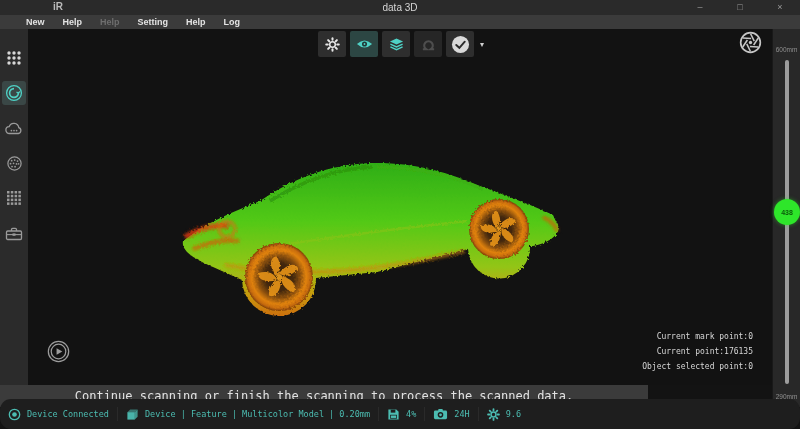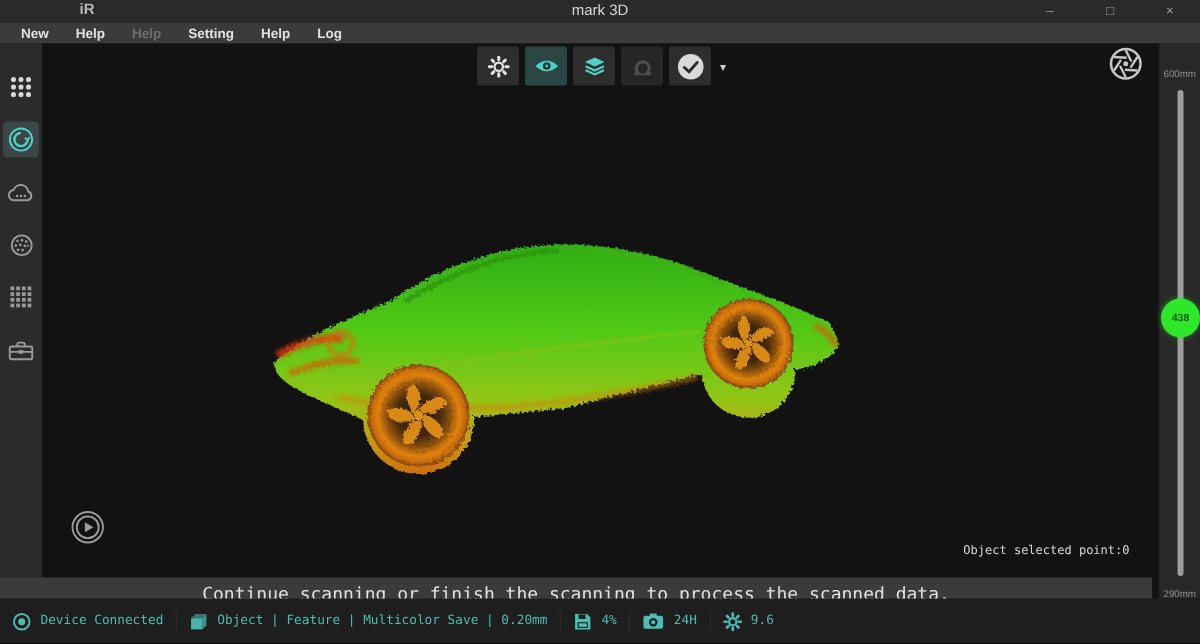--- a/index.html
+++ b/index.html
@@ -9,21 +9,21 @@
 
   
   .titlebar { position:absolute; left:0; top:0; right:0; height:15px; background:#2a2a2a; }
   .tb-logo { position:absolute; left:9px; top:1px; font-size:10px; color:#b9b9b9; font-weight:700;margin-left:44px; }
   .tb-title { position:absolute; left:0; right:0; top:2px; text-align:center; font-size:10px; color:#d6d6d6; }
   .tb-controls { position:absolute; right:14px; top:0; height:15px; display:flex; gap:28px; align-items:center; }
   .tb-btn { font-size:9px; color:#9a9a9a; line-height:15px; width:12px; text-align:center; cursor:default; }
 
   
   .menubar { position:absolute; left:0; top:15px; right:0; height:14px; background:#3b3b3b;
-             display:flex; align-items:flex-start; padding-left:5px; }
+             display:flex; align-items:flex-start; padding-left:17px; }
   .menu-item { font-size:9px; font-weight:700; color:#e3e3e3; padding:0 9px; line-height:14px; }
   .menu-item.disabled { color:#6e6e6e; }
 
   
   .sidebar { position:absolute; left:0; top:29px; width:28px; height:356px; background:#2b2b2b;
              display:flex; flex-direction:column; align-items:center; padding-top:17px; gap:11px; }
   .side-btn { width:24px; height:24px; display:flex; align-items:center; justify-content:center;
               color:#9a9a9a; border-radius:3px; }
   .side-btn.first { color:#d8d8d8; }
   .side-btn.active { background:#3a4746; color:#4fd1c5; }
@@ -44,52 +44,52 @@
                   display:flex; align-items:center; justify-content:center; }
   .play-btn { position:absolute; left:18px; bottom:22px; width:24px; height:24px; color:#9c9c9c;
               display:flex; align-items:center; justify-content:center; }
 
   .stats { position:absolute; right:19px; bottom:11px; text-align:right;
            font-family:"DejaVu Sans Mono", monospace; font-size:8px; color:#d6d6d6; line-height:15px; }
 
   .carwrap { position:absolute; left:137px; top:96px; width:410px; height:200px; }
 
   
-  .msgbar { position:absolute; left:0; top:385px; width:768px; height:22px; background:#3b3b3b;
+  .msgbar { position:absolute; left:0; top:385px; width:648px; height:22px; background:#3b3b3b;
             display:flex; align-items:center; justify-content:center;
             font-family:"DejaVu Sans Mono", monospace; font-size:12px; color:#e2e2e2; }
 
   
   .slidercol { position:absolute; right:0; top:29px; width:28px; height:378px; background:#282828;
                border-left:1px solid #191919; }
   .slider-max { position:absolute; top:17px; left:0; right:0; text-align:center; font-size:6.5px; color:#8f8f8f; }
   .slider-min { position:absolute; bottom:7px; left:0; right:0; text-align:center; font-size:6.5px; color:#8f8f8f; }
   .slider-track { position:absolute; left:12px; top:31px; width:4px; height:324px; background:#9d9d9d; border-radius:2px; }
   .slider-handle { position:absolute; left:1px; top:170px; width:26px; height:26px; border-radius:50%;
                    background:#2ee62a; display:flex; align-items:center; justify-content:center;
                    font-size:7px; font-weight:700; color:#0b5c0b; box-shadow:0 0 4px rgba(46,230,42,.5); }
 
   
   .statusbar { position:absolute; left:0; bottom:0; right:0; height:30px; background:#1e1e1e;
                display:flex; align-items:center; color:#4cbdb2;
-               font-family:"DejaVu Sans Mono", monospace; font-size:8.5px; }
+               font-family:"DejaVu Sans Mono", monospace; font-size:8.5px;border-radius:11px; }
   .status-group { display:flex; align-items:center; gap:6px; padding:0 8px; height:100%; }
   .status-sep { width:1px; height:14px; background:#121212; border-right:1px solid #2a2a2a; }
   .status-icon { display:flex; align-items:center; }
 
   svg { display:block; }
 </style>
 </head>
 <body>
 
 <div class="app">
 
   <div class="titlebar">
     <span class="tb-logo">iR</span>
-    <span class="tb-title">mark 3D</span>
+    <span class="tb-title">data 3D</span>
     <div class="tb-controls">
       <span class="tb-btn">–</span>
       <span class="tb-btn">□</span>
       <span class="tb-btn">×</span>
     </div>
   </div>
 
   <div class="menubar">
     <span class="menu-item">New</span>
     <span class="menu-item">Help</span>
@@ -309,20 +309,22 @@
 
     <div class="play-btn">
       <svg width="23" height="23" viewBox="0 0 24 24" fill="none" stroke="currentColor">
         <circle cx="12" cy="12" r="10.6" stroke-width="1.3"></circle>
         <circle cx="12" cy="12" r="7.6" stroke-width="1.3"></circle>
         <path d="M10 8.6 L16 12 L10 15.4 Z" fill="currentColor" stroke="none"></path>
       </svg>
     </div>
 
     <div class="stats">
+      <div>Current mark point:0</div>
+      <div>Current point:176135</div>
       <div>Object selected point:0</div>
     </div>
   </div>
 
   <div class="msgbar">
     <span>Continue scanning or finish the scanning to process the scanned data.</span>
   </div>
 
   <div class="slidercol">
     <div class="slider-max">600mm</div>
@@ -343,21 +345,21 @@
     </div>
     <div class="status-sep"></div>
     <div class="status-group">
       <span class="status-icon">
         <svg width="13" height="13" viewBox="0 0 14 14" fill="currentColor">
           <rect x="1.5" y="4.5" width="8" height="8" opacity="0.95"></rect>
           <path d="M1.5 4.5 L4.5 1.5 L12.5 1.5 L9.5 4.5 Z" opacity="0.55"></path>
           <path d="M9.5 4.5 L12.5 1.5 V9.5 L9.5 12.5 Z" opacity="0.75"></path>
         </svg>
       </span>
-      <span>Object | Feature | Multicolor Save | 0.20mm</span>
+      <span>Device | Feature | Multicolor Model | 0.20mm</span>
     </div>
     <div class="status-sep"></div>
     <div class="status-group">
       <span class="status-icon">
         <svg width="13" height="13" viewBox="0 0 14 14">
           <path d="M1.5 1.5 H10 L12.5 4 V12.5 H1.5 Z" fill="currentColor"></path>
           <rect x="4" y="1.8" width="5" height="3.2" fill="#1e1e1e"></rect>
           <rect x="3.3" y="7.3" width="7.4" height="4.2" fill="#1e1e1e"></rect>
           <rect x="4.1" y="8.1" width="5.8" height="2.6" fill="currentColor"></rect>
         </svg>

